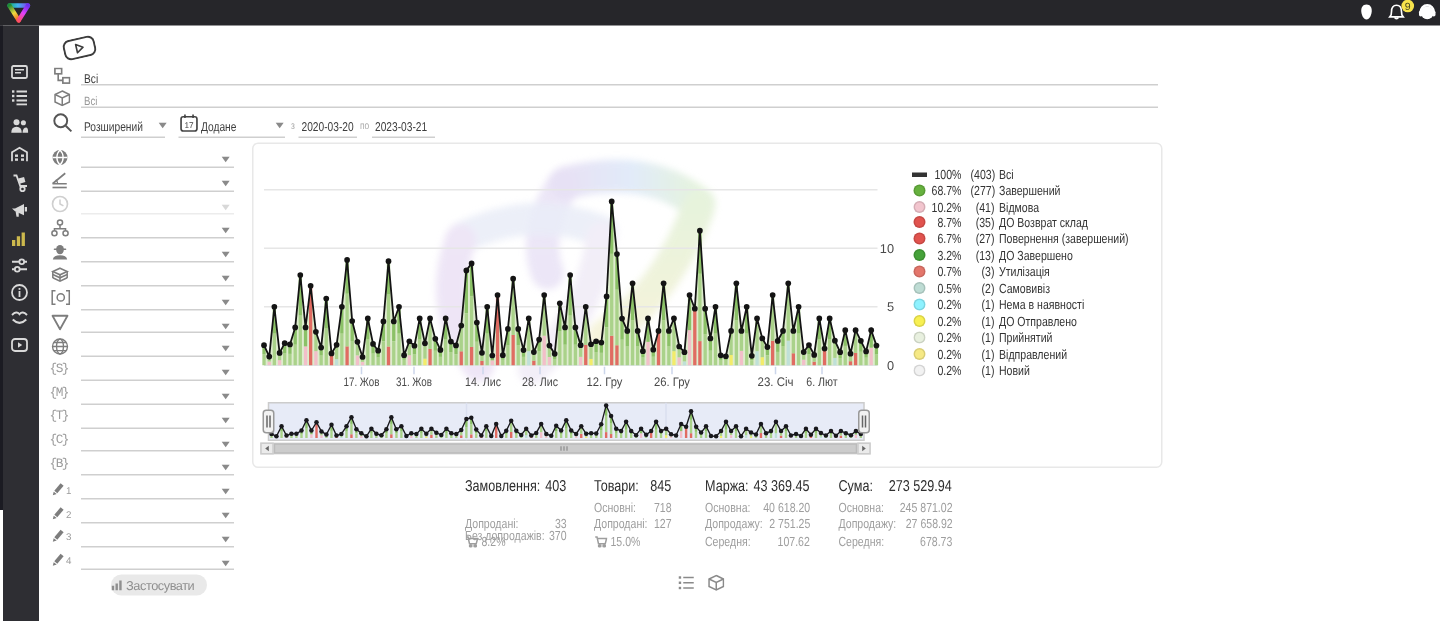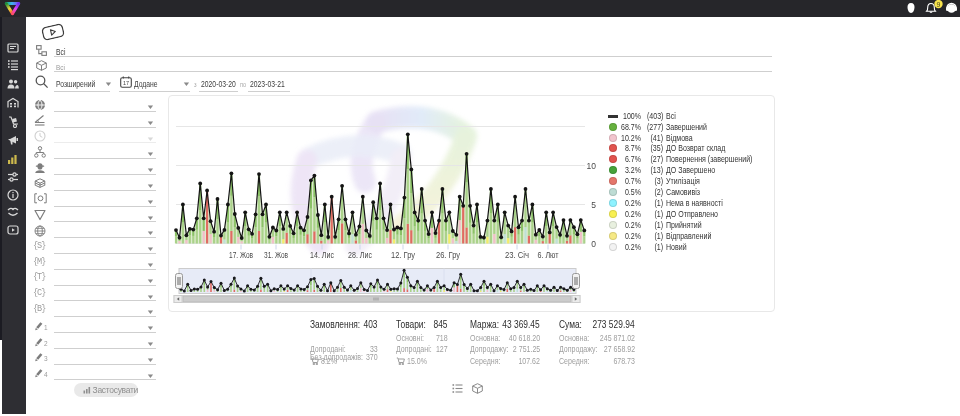--- a/index.html
+++ b/index.html
@@ -298,21 +298,21 @@
 <div style="position:absolute;left:146px;top:356.8px;font-size:6px;color:#8a8a8a;transform:scaleX(1.5);transform-origin:0 0">▼</div>
 <svg style="position:absolute;left:34px;top:368.1px" width="10" height="10" viewBox="0 0 10 10">
     <g fill="#7d7d7d">
       <path d="M2.2,6.2 L6.4,1.2 L8.4,2.8 L4.2,7.8 Z"></path>
       <path d="M1.8,6.8 L3.8,8.4 L1.2,9.2 Z"></path>
     </g>
   </svg>
 <div style="position:absolute;left:44px;top:371.1px;font-size:6.5px;color:#9b9b9b">4</div>
 <div style="position:absolute;left:54px;top:379.4px;width:102px;border-top:1px solid #cfcfcf"></div>
 <div style="position:absolute;left:146px;top:372.6px;font-size:6px;color:#8a8a8a;transform:scaleX(1.5);transform-origin:0 0">▼</div>
-<div style="position:absolute;left:74px;top:383px;width:64px;height:14px;border-radius:7px;background:#e9e9e9;color:#8f8f8f;font-size:8.5px;line-height:14px;text-align:right;letter-spacing:-0.3px"><svg width="8" height="8" viewBox="0 0 8 8" style="vertical-align:-1px">
+<div style="position:absolute;left:74px;top:383px;width:64px;height:14px;border-radius:7px;background:#e9e9e9;color:#8f8f8f;font-size:8.5px;line-height:14px;text-align:left;letter-spacing:-0.3px"><svg width="8" height="8" viewBox="0 0 8 8" style="vertical-align:-1px">
       <g fill="#8f8f8f">
         <rect x="0.5" y="4.5" width="1.6" height="3"></rect>
         <rect x="3" y="3" width="1.6" height="4.5"></rect>
         <rect x="5.5" y="1" width="1.6" height="6.5"></rect>
       </g>
     </svg> Застосувати</div>
 <div style="position:absolute;left:168px;top:95px;width:607px;height:217px;border:1px solid #e8e8e8;border-radius:4px;background:#fff"></div>
 <svg width="605" height="215" viewBox="0 0 605 215" style="position:absolute;left:169px;top:96px">
 <defs>
  <filter id="wblur" x="-20%" y="-20%" width="140%" height="140%">

